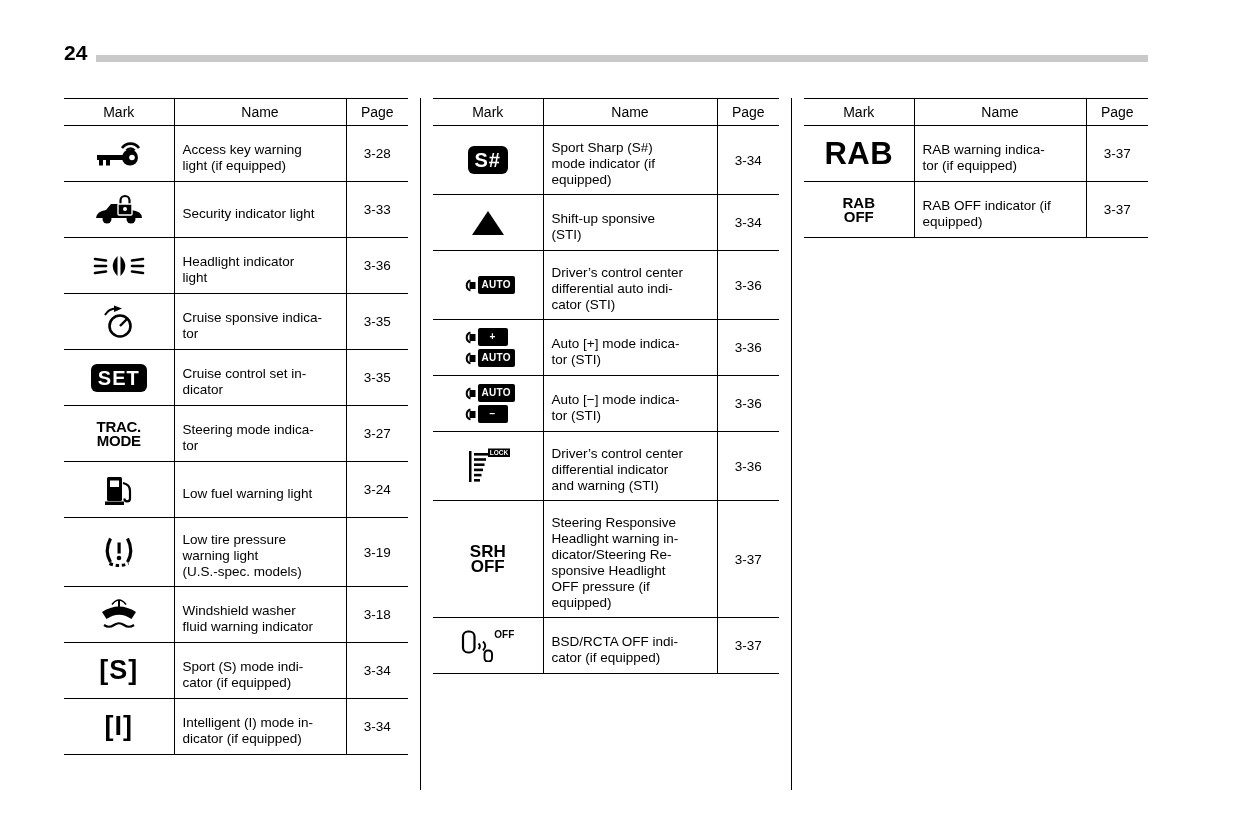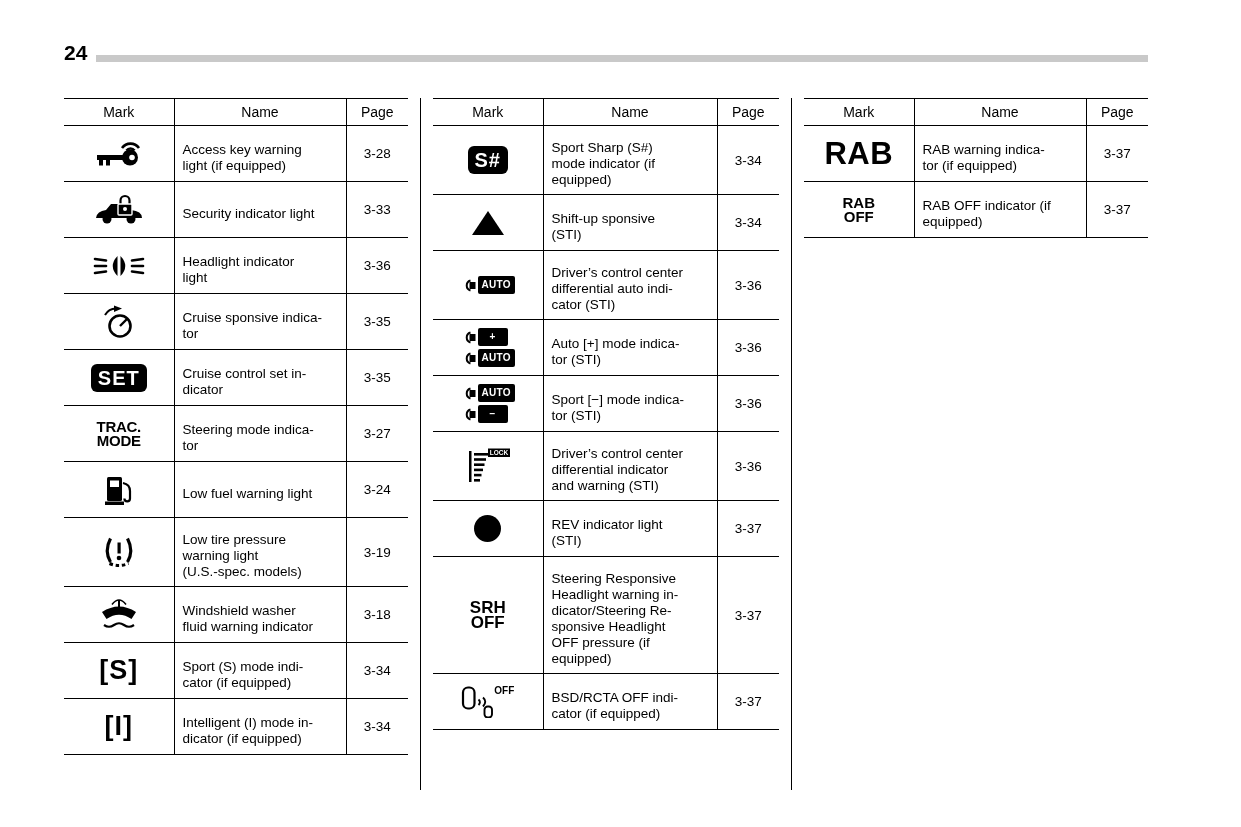--- a/index.html
+++ b/index.html
@@ -338,21 +338,21 @@
                   <span class="diff-row">
                     <svg width="15" height="13" viewBox="0 0 15 13">
                       <path d="M9.5 1.5 a5.2 5.2 0 0 0 0 10" fill="none" stroke="#000" stroke-width="2"></path>
                       <rect x="8.5" y="3" width="6" height="7" fill="#000"></rect>
                     </svg>
                     <span class="badge-sm">−</span>
                   </span>
                 </span>
               </span></td>
             <td class="name-cell">
-              <span>Sport [−] mode indica-
+              <span>Auto [−] mode indica-
 tor (STI)</span>
             </td>
             <td class="page-cell">3-36</td>
           </tr>
           <tr>
             <td class="mark-cell"><span class="icon-wrap">
                 <svg width="46" height="36" viewBox="0 0 46 36">
                   <rect x="23" y="0.5" width="22" height="8.5" fill="#000"></rect>
                   <text x="34" y="7" fill="#fff" font-size="6.5" text-anchor="middle" font-weight="bold" font-family="Liberation Sans, sans-serif">LOCK</text>
                   <rect x="4" y="3" width="2.5" height="31" fill="#000"></rect>
@@ -366,30 +366,20 @@
               </span></td>
             <td class="name-cell">
               <span>Driver’s control center
 differential indicator
 and warning (STI)</span>
             </td>
             <td class="page-cell">3-36</td>
           </tr>
           <tr>
             <td class="mark-cell"><span class="icon-wrap">
-                <span class="dot-icon"></span>
-              </span></td>
-            <td class="name-cell">
-              <span>REV indicator light
-(STI)</span>
-            </td>
-            <td class="page-cell">3-37</td>
-          </tr>
-          <tr>
-            <td class="mark-cell"><span class="icon-wrap">
                 <span class="stack-text ts17">SRH
 OFF</span>
               </span></td>
             <td class="name-cell">
               <span>Steering Responsive
 Headlight warning in-
 dicator/Steering Re-
 sponsive Headlight
 OFF pressure (if
 equipped)</span>

